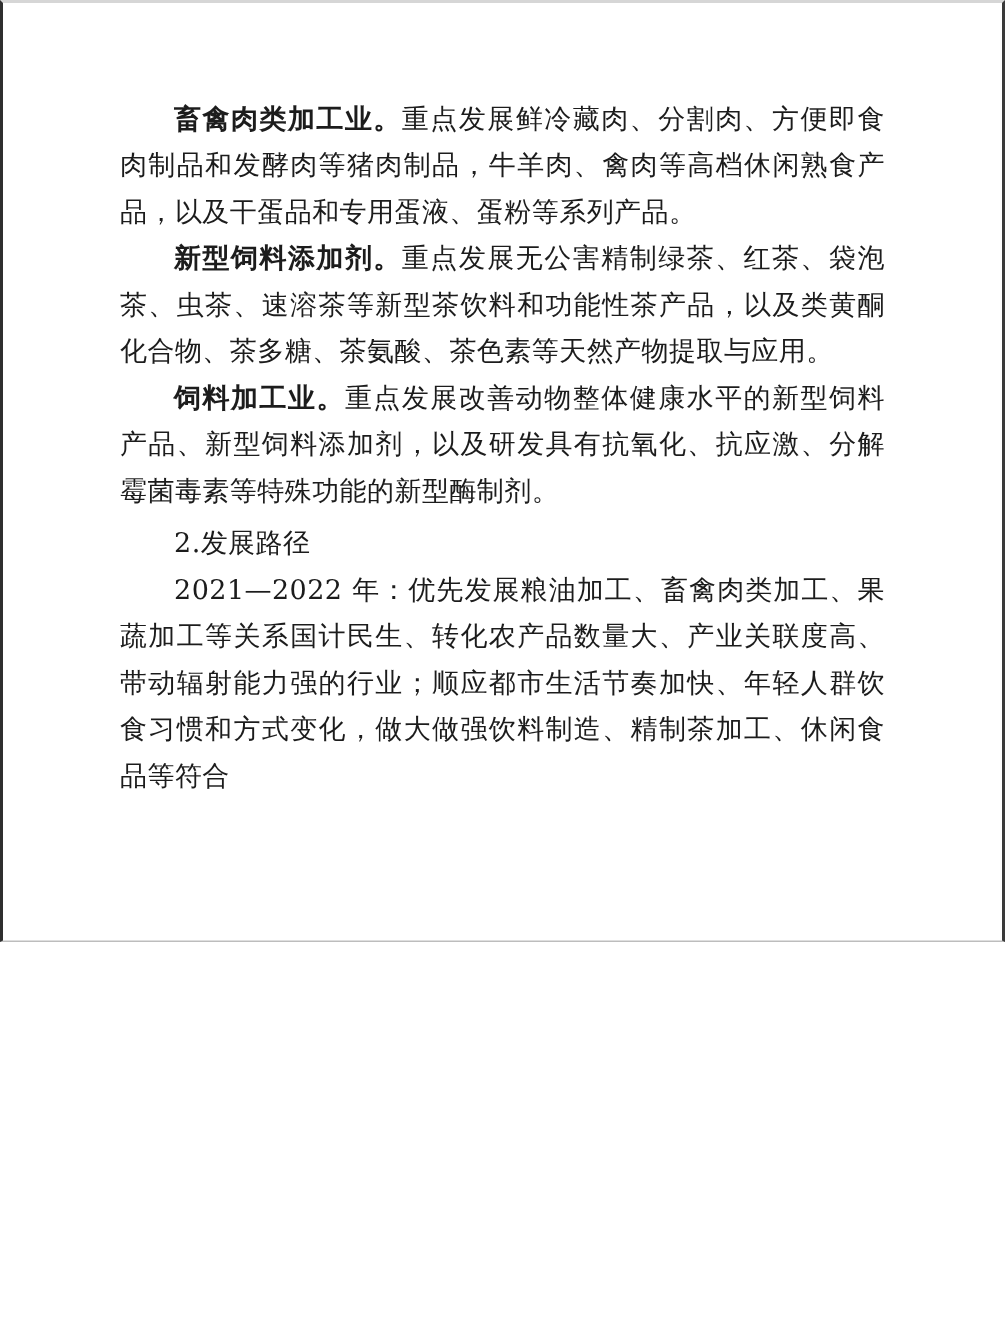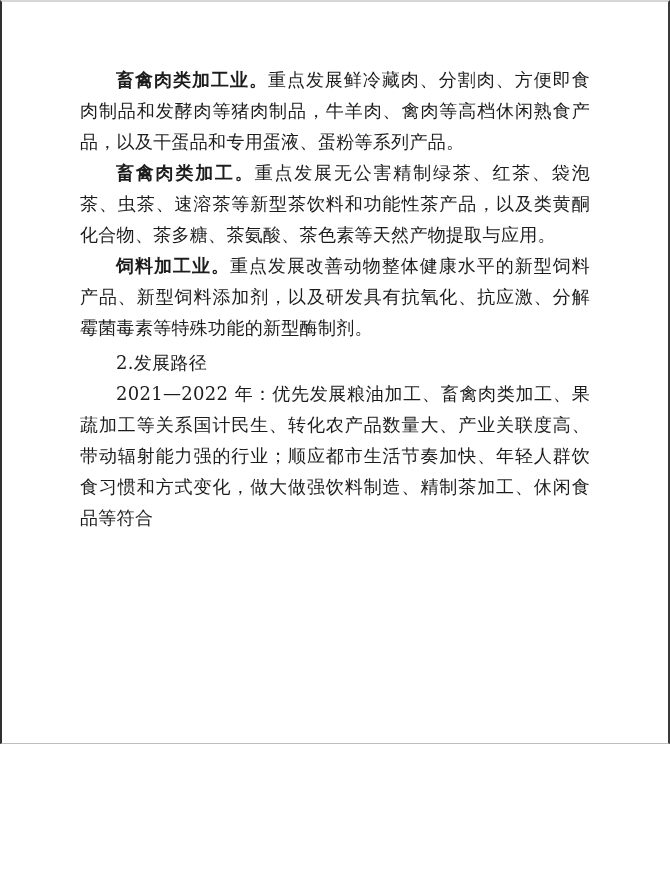--- a/index.html
+++ b/index.html
@@ -3,21 +3,21 @@
 <meta charset="utf-8">
 <style>
   html, body {
     margin: 0;
     padding: 0;
     background: #ffffff;
   }
   .doc-page {
     position: relative;
     width: 670px;
-    height: 744px;
+    height: 628px;
     box-sizing: border-box;
     background: #ffffff;
     border-left: 2px solid #2f2f2f;
     border-right: 2px solid #3a3a3a;
     border-top: 2px solid #d6d6d6;
     border-bottom: 1px solid #bdbdbd;
     overflow: hidden;
     font-family: "DejaVu Serif", "Liberation Serif", serif;
     color: #1c1c1c;
   }
@@ -63,21 +63,21 @@
 </head>
 <body>
 
 <div class="doc-page">
   <div class="content">
 
     <p class="para"><span class="lead">畜禽肉类加工业。</span><span>重点发展鲜冷藏肉、分割肉、方便即食肉制品和发酵肉等猪肉制品，牛羊肉、禽肉等高档休闲熟食产品，以及干蛋品和专用蛋液、蛋粉等系列产品。</span></p>
 
 
 
-    <p class="para"><span class="lead">畜禽肉类加工。</span><span>重点发展无公害精制绿茶、红茶、袋泡茶、虫茶、速溶茶等新型茶饮料和功能性茶产品，以及类黄酮化合物、茶多糖、茶氨酸、茶色素等天然产物提取与应用。</span></p>
+    <p class="para"><span class="lead">新型饲料添加剂。</span><span>重点发展无公害精制绿茶、红茶、袋泡茶、虫茶、速溶茶等新型茶饮料和功能性茶产品，以及类黄酮化合物、茶多糖、茶氨酸、茶色素等天然产物提取与应用。</span></p>
 
     <p class="para"><span class="lead">饲料加工业。</span><span>重点发展改善动物整体健康水平的新型饲料产品、新型饲料添加剂，以及研发具有抗氧化、抗应激、分解霉菌毒素等特殊功能的新型酶制剂。</span></p>
 
     <h3 class="heading">2.发展路径</h3>
 
     <p class="para">2021—2022 年：优先发展粮油加工、畜禽肉类加工、果蔬加工等关系国计民生、转化农产品数量大、产业关联度高、带动辐射能力强的行业；顺应都市生活节奏加快、年轻人群饮食习惯和方式变化，做大做强饮料制造、精制茶加工、休闲食品等符合</p>
 
   </div>
 
   <div class="page-number">19</div>

